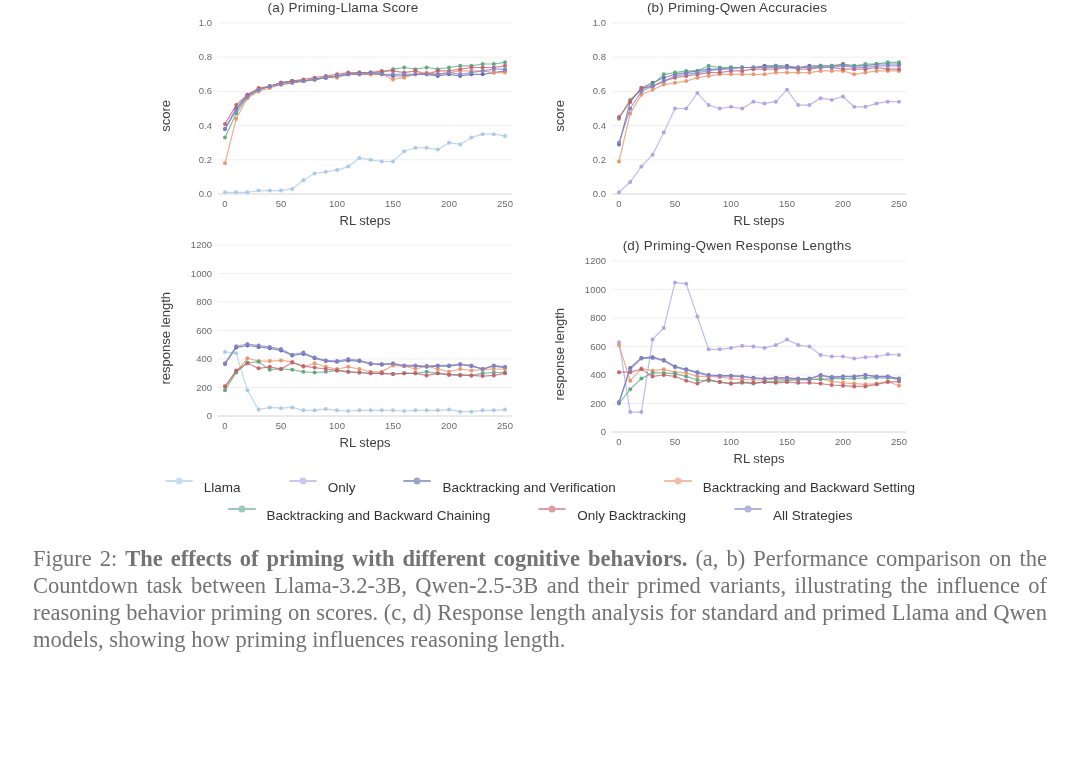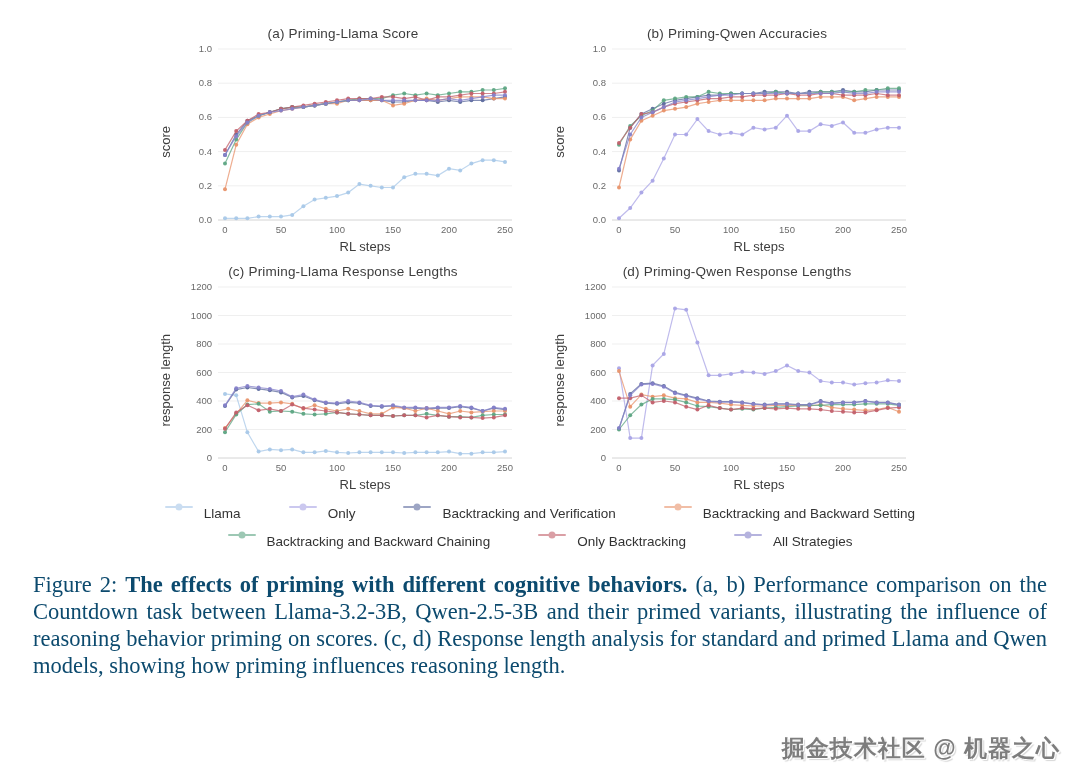--- a/index.html
+++ b/index.html
@@ -1,36 +1,36 @@
 <!DOCTYPE html>
 <html><head>
 <meta charset="utf-8">
 <style>
   html,body{margin:0;padding:0;background:#ffffff;}
   .page{width:1080px;height:778px;position:relative;background:#fff;overflow:hidden;
         font-family:"Liberation Sans",sans-serif;}
-  .figure{padding-top:26px;}
+  .figure{}
   .charts-grid{width:764px;margin:0 auto;display:grid;grid-template-columns:1fr 1fr;
                column-gap:24px;row-gap:10px;}
   .chart-block{display:flex;flex-direction:column;}
   .chart-title{text-align:center;font-size:13.5px;color:#3d3d3d;margin-bottom:1px;letter-spacing:.2px;}
   .chart-body{display:flex;align-items:center;}
   .ylabel{writing-mode:vertical-rl;transform:rotate(180deg);font-size:13px;color:#3d3d3d;
           width:16px;text-align:center;}
   .xlabel{text-align:center;font-size:13px;color:#3d3d3d;padding-left:44px;margin-top:-3px;}
   svg.chart-canvas{display:block;}
   svg .tick{font-size:9.5px;fill:#6a6a6a;font-family:"Liberation Sans",sans-serif;}
   .legend{margin-top:14px;}
   .legend-row{display:flex;justify-content:center;gap:48px;margin-bottom:13px;}
   .legend-item{display:flex;gap:11px;font-size:13.5px;color:#333;}
   .lm{width:28px;height:2px;border-radius:1px;position:relative;opacity:.6;flex:0 0 auto;}
   .lm i{position:absolute;left:50%;top:50%;width:7px;height:7px;border-radius:50%;
         transform:translate(-50%,-50%);display:block;opacity:1;}
   .caption{margin:22px 33px 0;font-family:"Liberation Serif",serif;font-size:22.5px;
-           line-height:1.2;color:#0c4a6e;text-align:justify;}
+           line-height:1.2;color:#737373;text-align:justify;}
   .caption b{font-weight:bold;}
   .watermark{position:absolute;right:20px;top:733px;font-size:23px;font-weight:bold;
              color:#7d7d7d;letter-spacing:1px;
              text-shadow:1px 1px 0 #fff,2px 2px 1px #d8d8d8;}
 </style>
 </head>
 <body>
 
 <div class="page">
   <div class="figure">
@@ -437,21 +437,20 @@
                 <circle cx="308.6" cy="49.8" r="2" fill="#8581c9" opacity="0.95"></circle>
                 <circle cx="319.8" cy="49.8" r="2" fill="#8581c9" opacity="0.95"></circle>
                 <circle cx="331.0" cy="49.8" r="2" fill="#8581c9" opacity="0.95"></circle>
               </g>
             </svg>
         </div>
         <div class="xlabel">RL steps</div>
       </div>
 
       <div class="chart-block">
-        <div class="chart-title">(c) Priming-Llama Response Lengths</div>
         <div class="chart-body">
           <div class="ylabel">response length</div>
           <svg class="chart-canvas" width="348" height="200" viewBox="0 0 348 200">
               <line x1="44" x2="338" y1="178" y2="178" stroke="#efefef" stroke-width="1"></line>
               <text class="tick" x="38" y="181" text-anchor="end">0</text>
               <line x1="44" x2="338" y1="149.5" y2="149.5" stroke="#efefef" stroke-width="1"></line>
               <text class="tick" x="38" y="152.5" text-anchor="end">200</text>
               <line x1="44" x2="338" y1="121" y2="121" stroke="#efefef" stroke-width="1"></line>
               <text class="tick" x="38" y="124" text-anchor="end">400</text>
               <line x1="44" x2="338" y1="92.5" y2="92.5" stroke="#efefef" stroke-width="1"></line>
@@ -900,14 +899,13 @@
               <i style="background: rgb(133, 129, 201);"></i>
             </span>
             <span>All Strategies</span>
           </span>
         </div>
     </div>
 
     <div class="caption"><span>Figure 2: </span><b>The effects of priming with different cognitive behaviors.</b><span> (a, b) Performance comparison on the Countdown task between Llama-3.2-3B, Qwen-2.5-3B and their primed variants, illustrating the influence of reasoning behavior priming on scores. (c, d) Response length analysis for standard and primed Llama and Qwen models, showing how priming influences reasoning length.</span></div>
   </div>
 
-  <div class="watermark">掘金技术社区 @ 机器之心</div>
 </div>
 
 </body></html>

